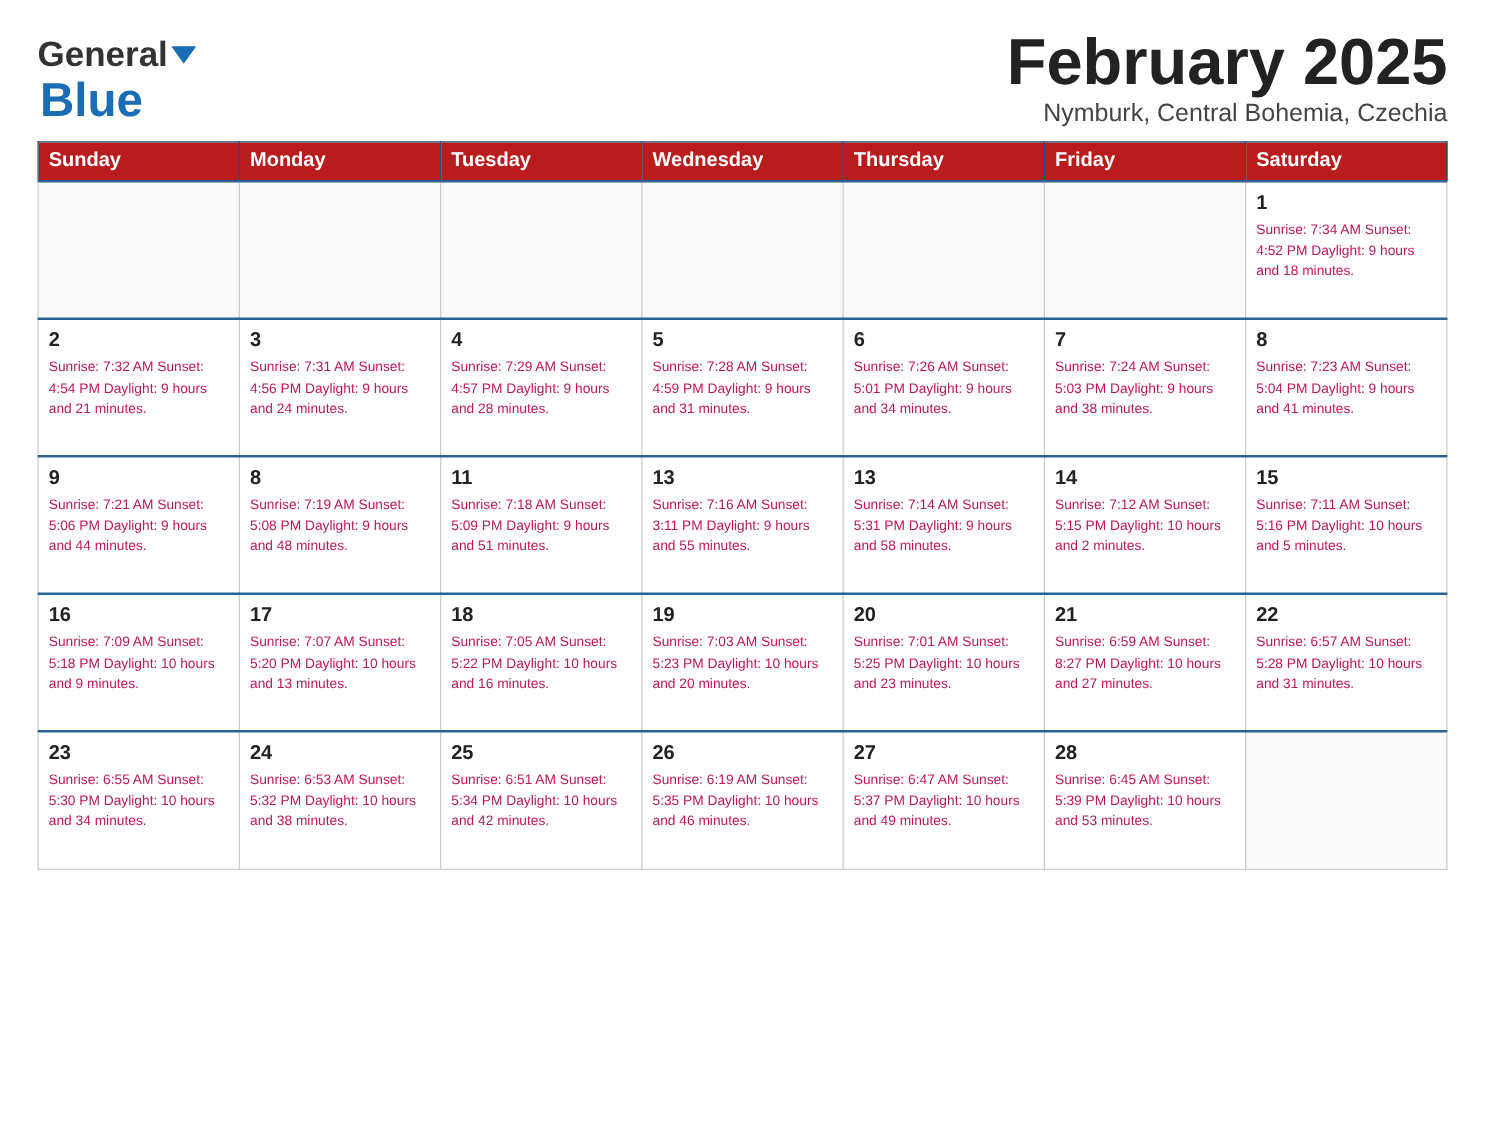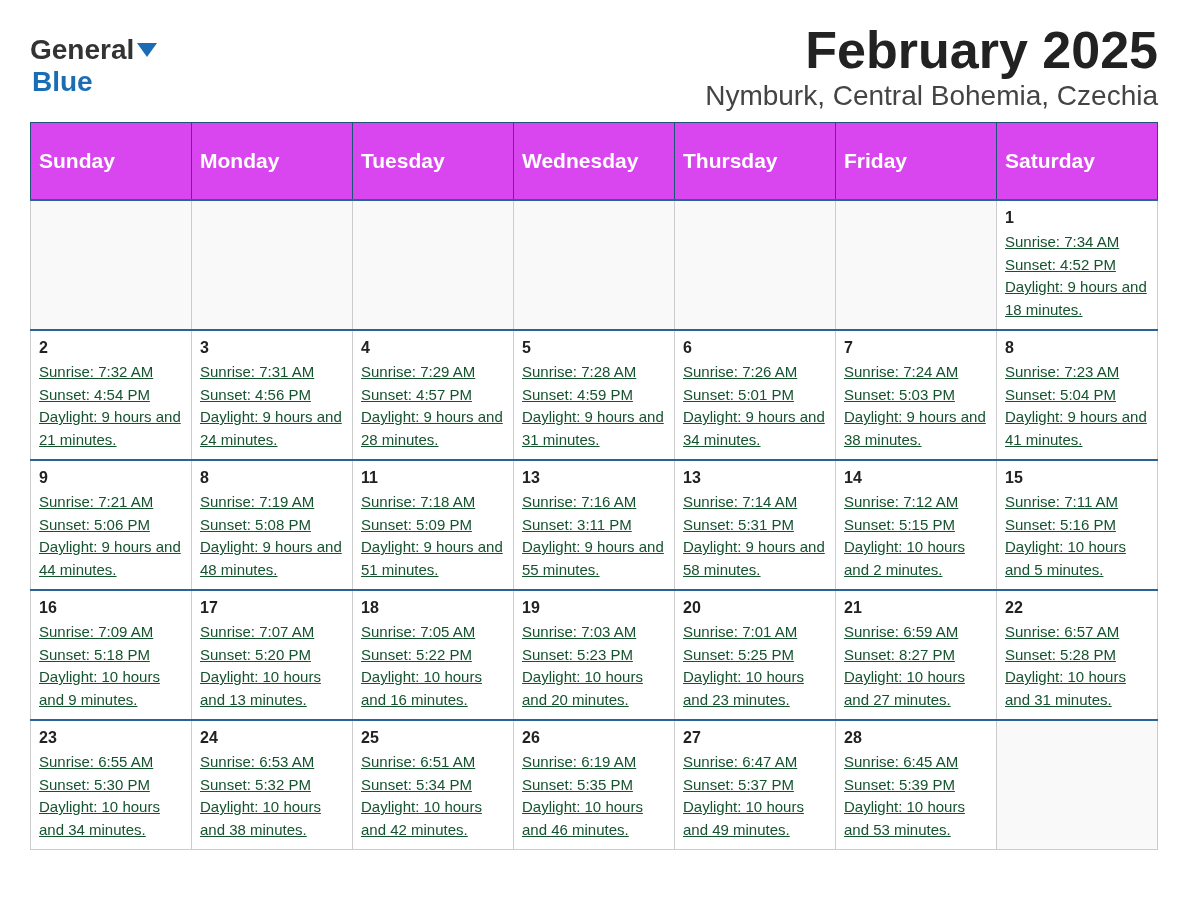--- a/index.html
+++ b/index.html
@@ -6,35 +6,35 @@
     body {
       font-family: Arial, sans-serif;
       background: #fff;
       padding: 20px 30px;
       width: 1188px;
       min-height: 918px;
     }
     .header {
       display: flex;
       justify-content: space-between;
-      align-items: center;
+      align-items: flex-end;
       margin-bottom: 10px;
     }
     .logo {
       display: flex;
       flex-direction: column;
       align-items: flex-start;
     }
     .logo-text-general {
       font-size: 28px;
       font-weight: bold;
       color: #333;
     }
     .logo-text-blue {
-      font-size: 28px;
+      font-size: 38px;
       font-weight: bold;
       color: #1a6db5;
       margin-left: 2px;
     }
     .logo-arrow {
       display: inline-block;
       width: 0;
       height: 0;
       border-left: 10px solid transparent;
       border-right: 10px solid transparent;
@@ -48,34 +48,34 @@
     }
     .title-block {
       text-align: right;
     }
     .title-block h1 {
       font-size: 52px;
       font-weight: bold;
       color: #222;
     }
     .title-block h2 {
-      font-size: 28px;
+      font-size: 20px;
       font-weight: normal;
       color: #444;
     }
     table {
       width: 100%;
       border-collapse: collapse;
       table-layout: fixed;
     }
     thead tr th {
-      background-color: #d946ef;
+      background-color: #b91c1c;
       color: #fff;
-      font-size: 21px;
-      padding: 26px 8px;
+      font-size: 16px;
+      padding: 6px 8px;
       text-align: left;
       border: 1px solid #1e5277;
     }
     tbody tr td {
       vertical-align: top;
       padding: 8px;
       border-left: 1px solid #ccc;
       border-right: 1px solid #ccc;
       border-bottom: none;
       font-size: 13px;
@@ -85,24 +85,23 @@
     tbody tr {
       border-top: 2px solid #2a6496;
     }
     .day-num {
       font-size: 16px;
       font-weight: bold;
       color: #222;
       margin-bottom: 4px;
     }
     .day-info {
-      font-size: 15px;
-      color: #14532d;
+      font-size: 11px;
+      color: #be185d;
       line-height: 1.5;
-      text-decoration: underline;
     }
     .empty-cell {
       background: #f9f9f9;
     }
     tbody tr:last-child td {
       border-bottom: 1px solid #ccc;
     }
   </style>
 </head>
 <body>

